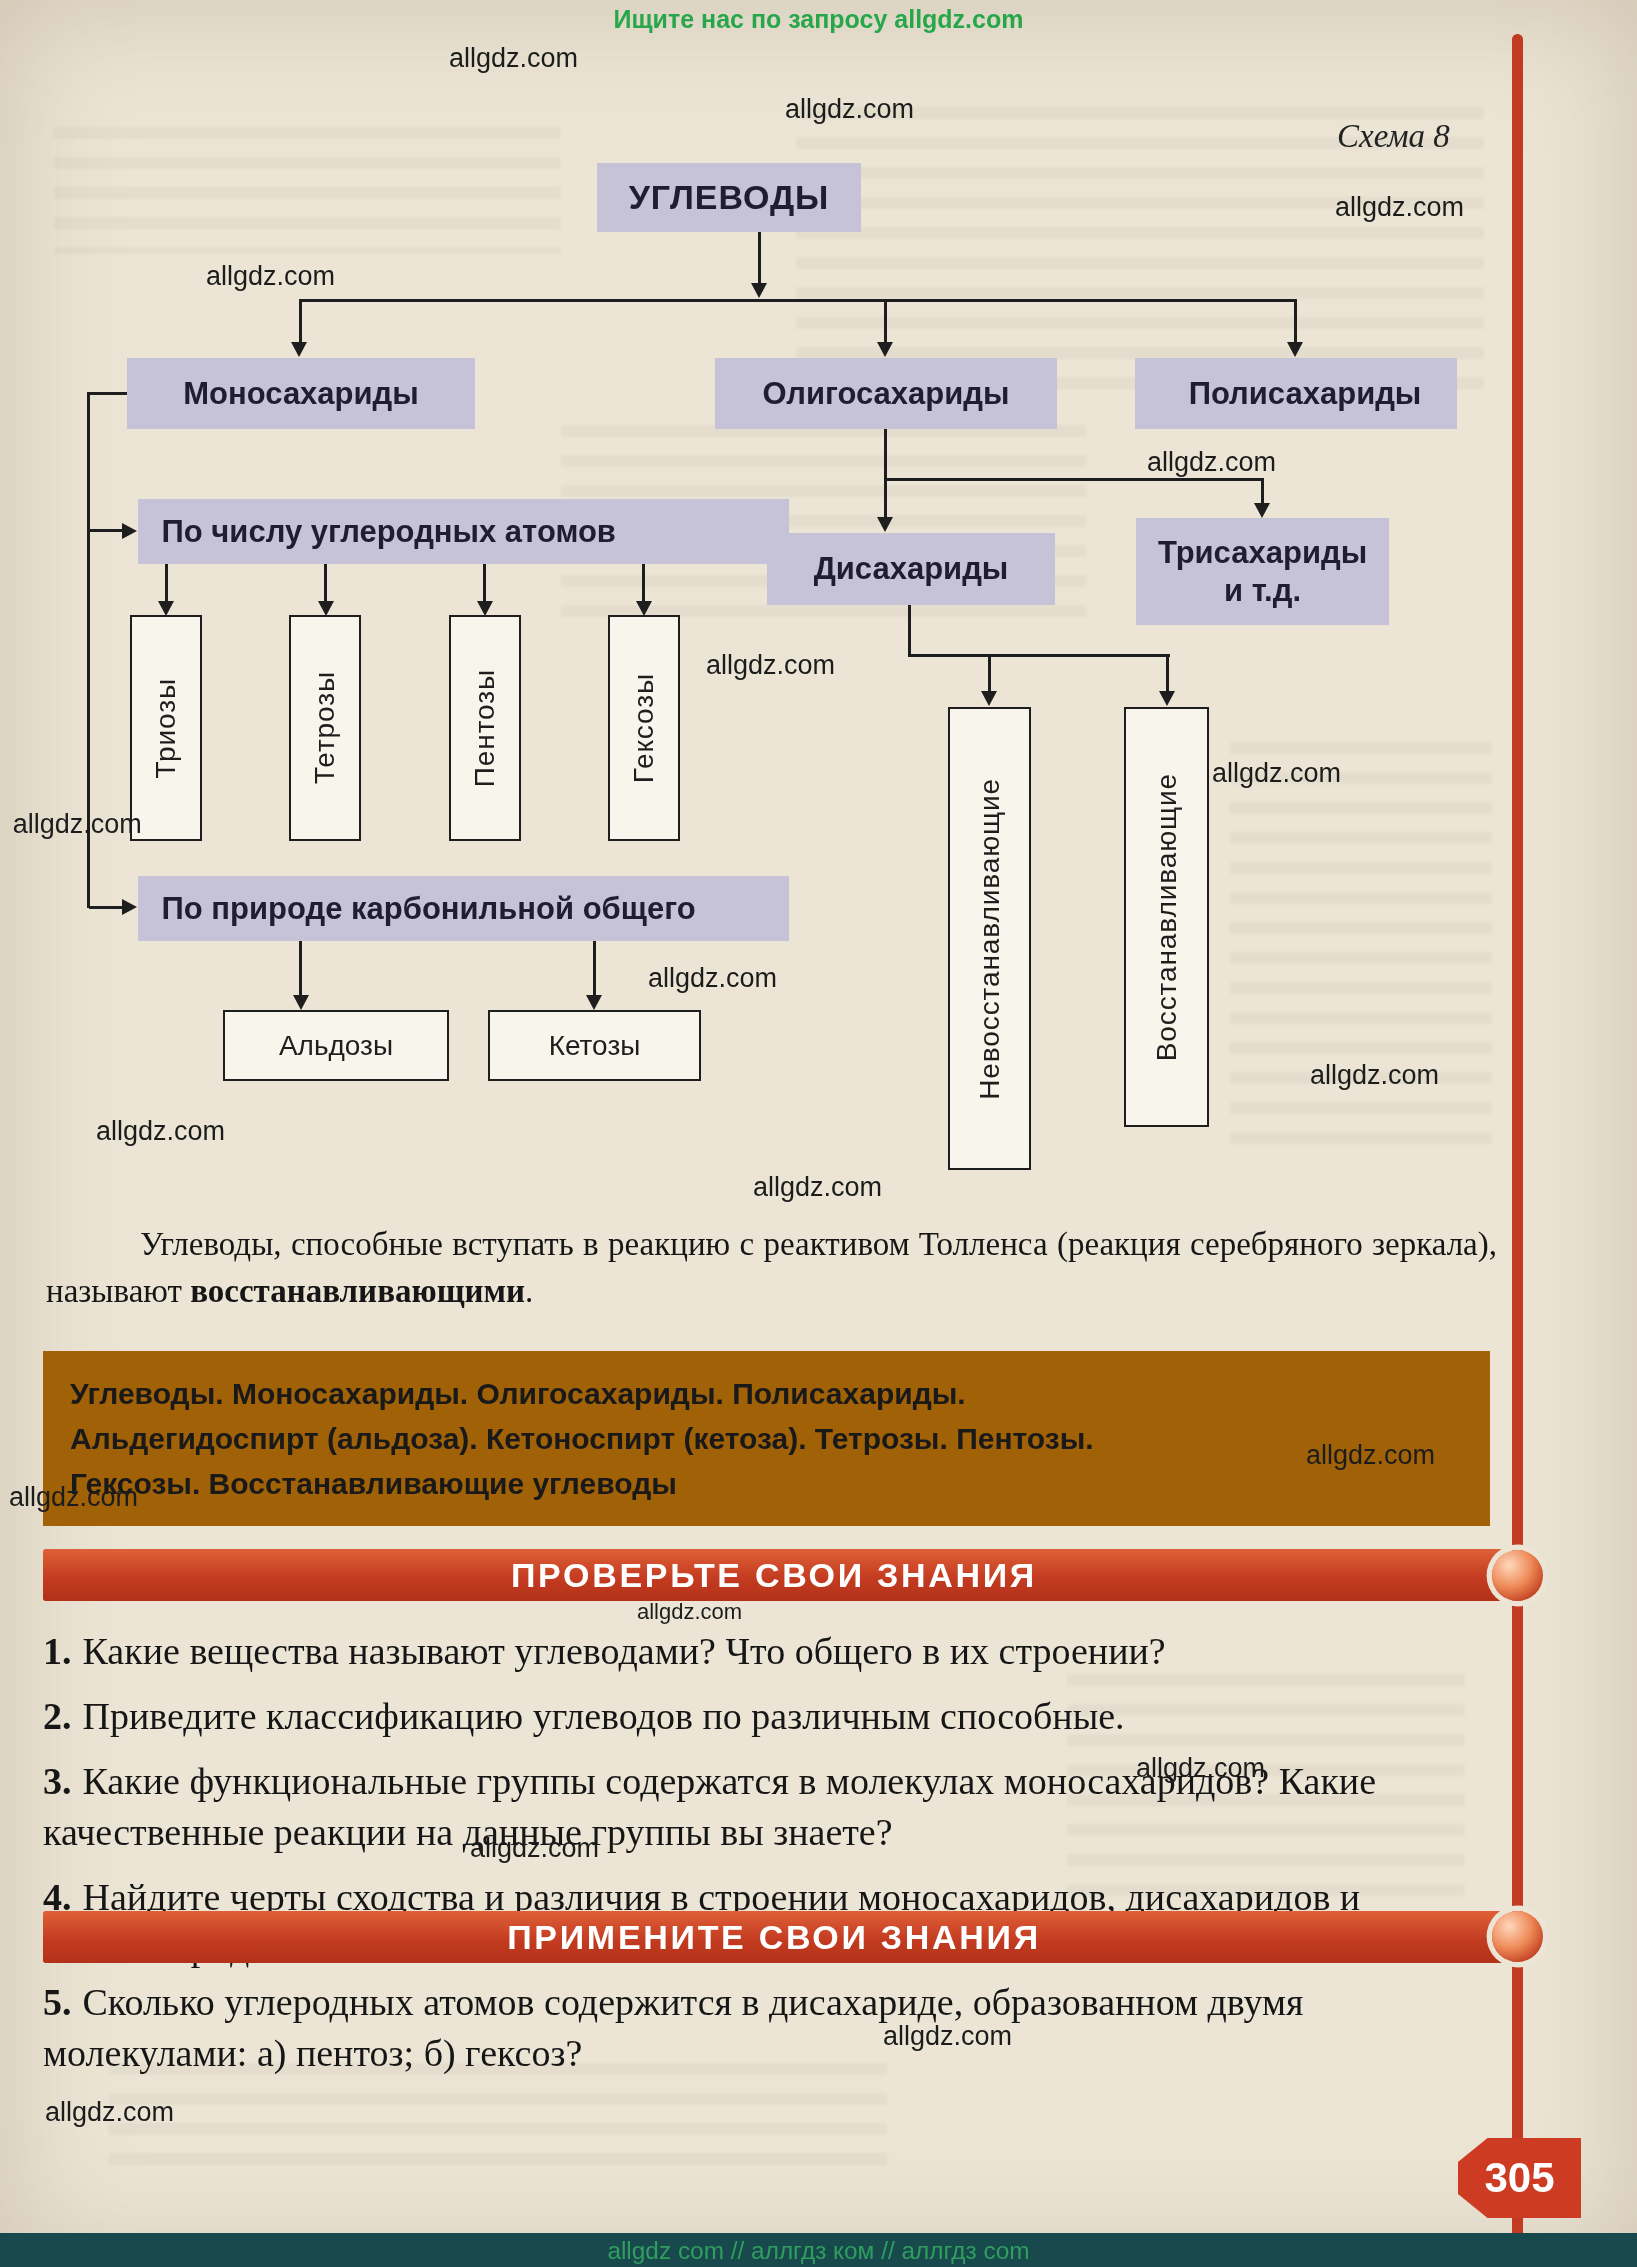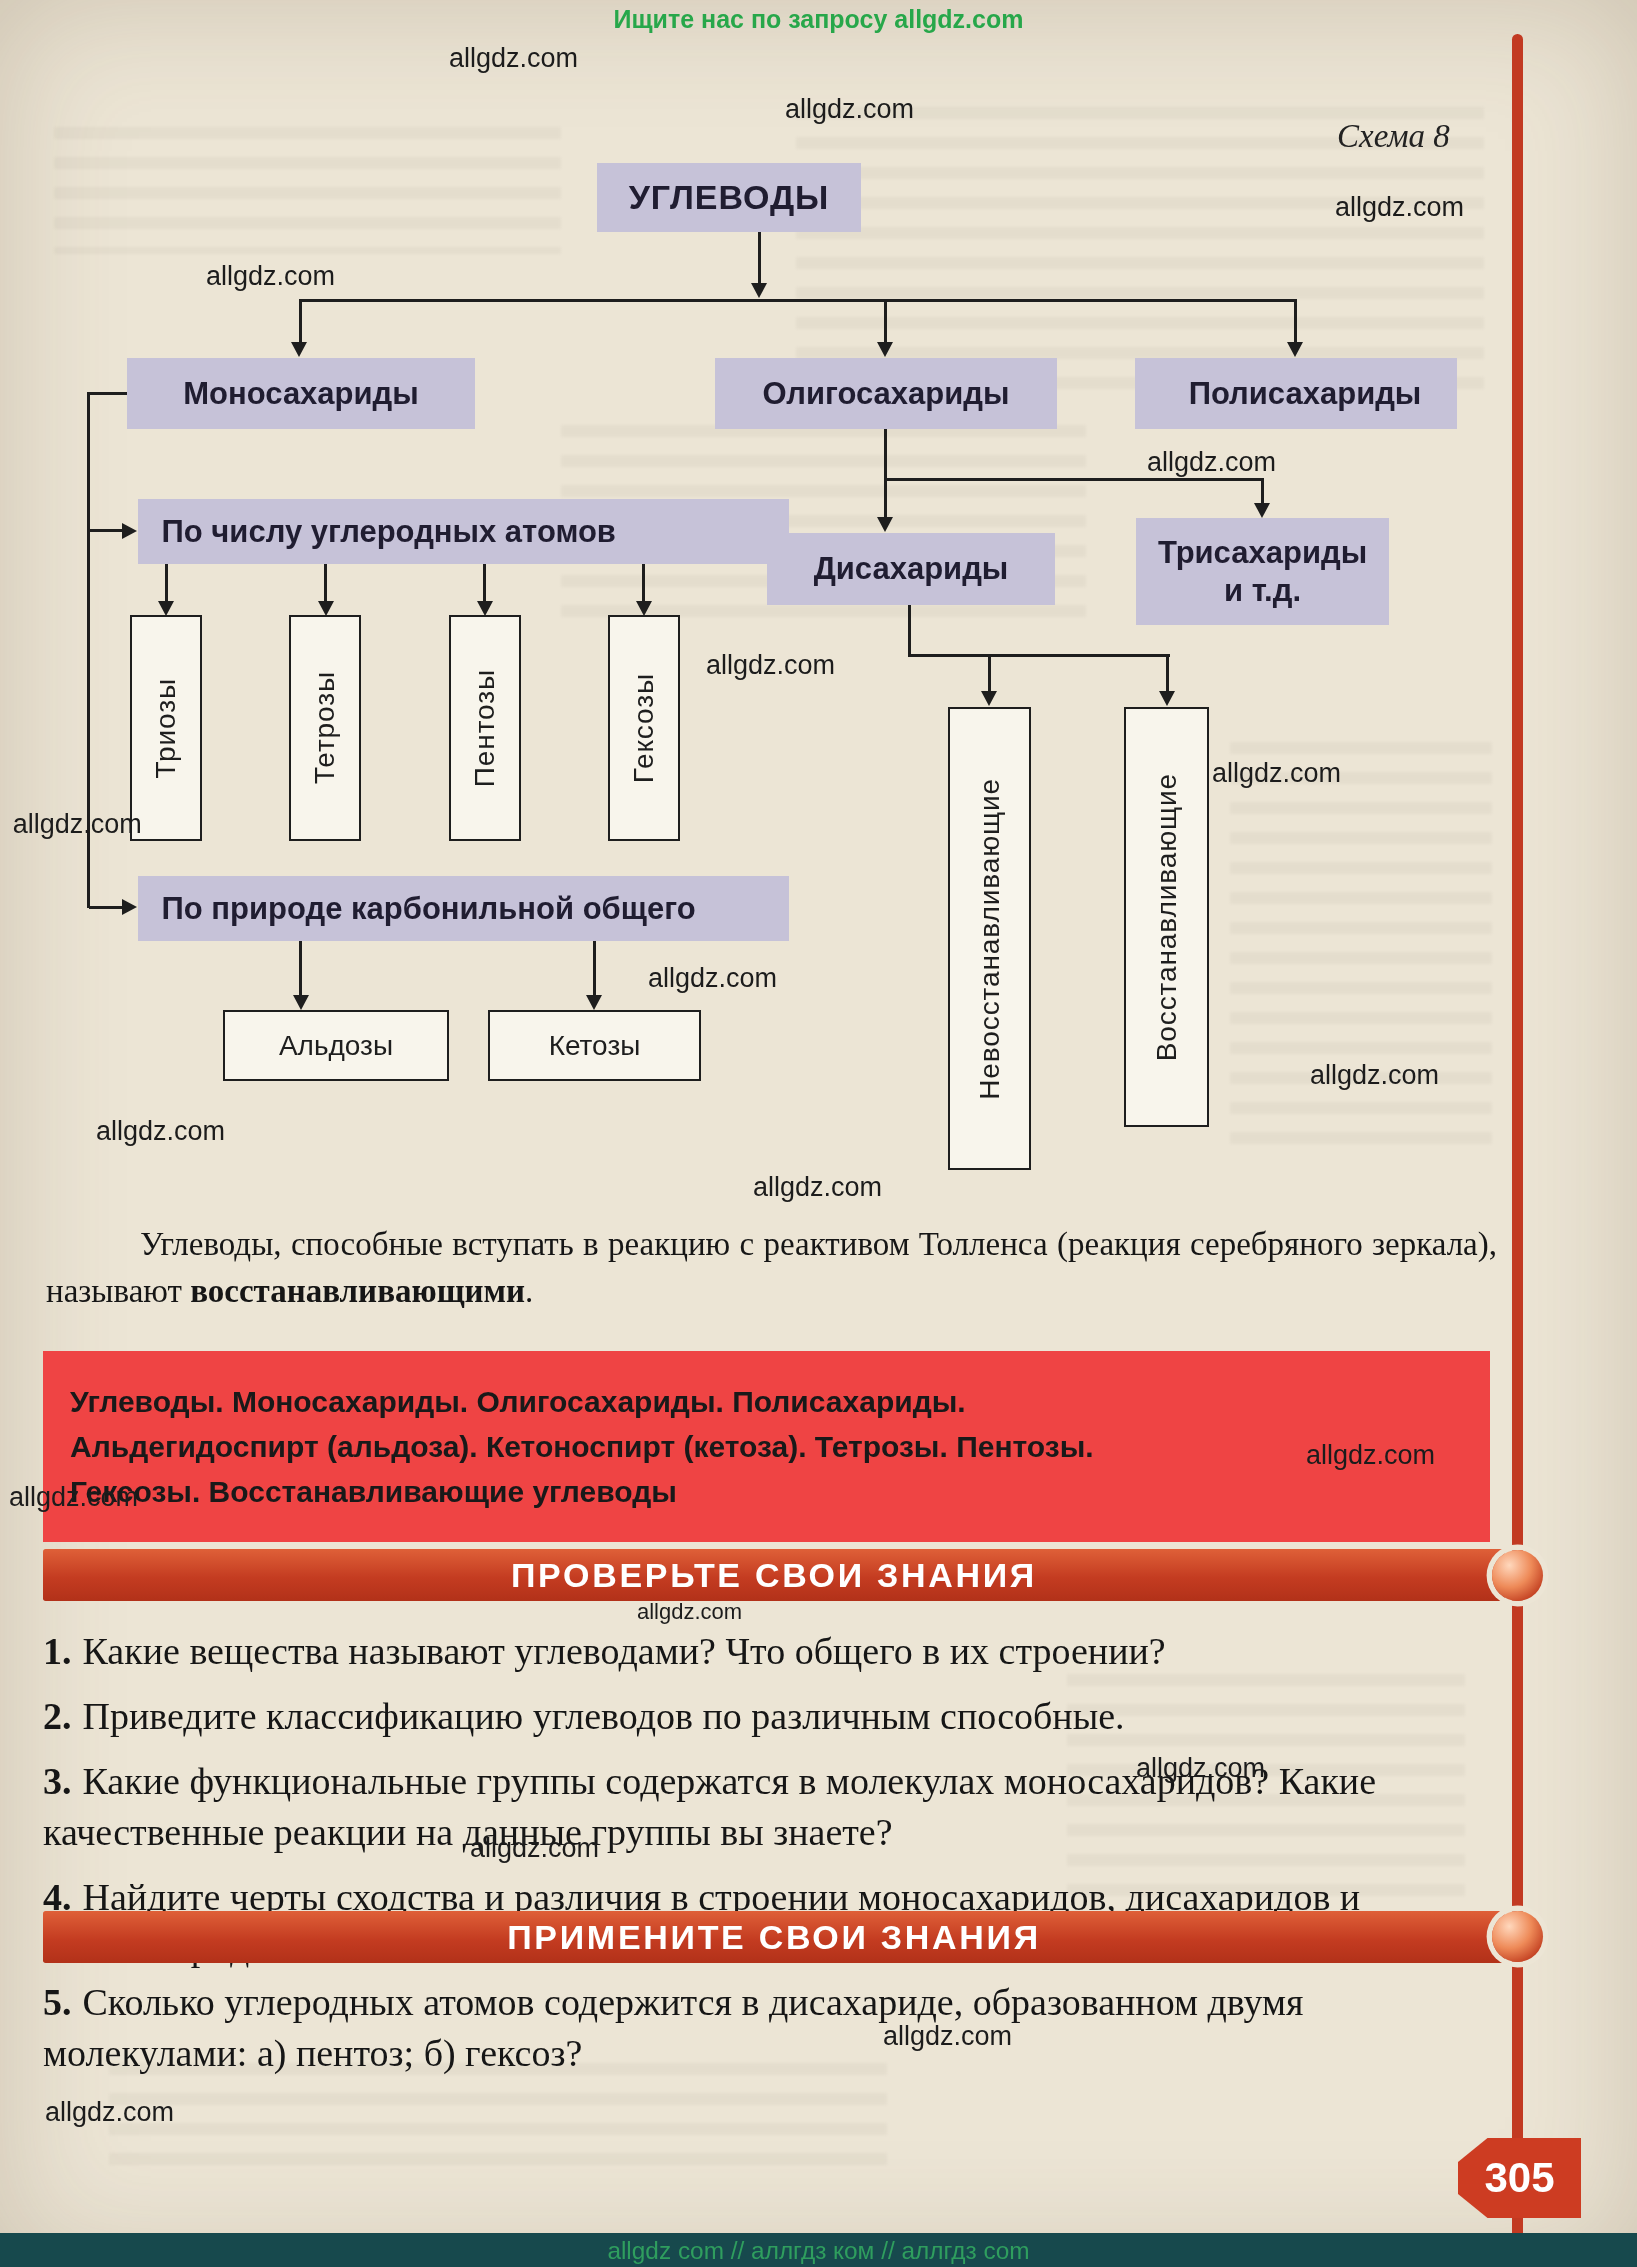--- a/index.html
+++ b/index.html
@@ -24,21 +24,21 @@
   .hline{height:2.7px;}
   .vline{width:2.7px;}
   .ah-d{position:absolute;width:0;height:0;border-left:8.1px solid transparent;
         border-right:8.1px solid transparent;border-top:15.4px solid #1e1e1e;z-index:1;}
   .ah-r{position:absolute;width:0;height:0;border-top:8.1px solid transparent;
         border-bottom:8.1px solid transparent;border-left:15.4px solid #1e1e1e;z-index:1;}
   .bodytext{position:absolute;left:43px;top:1218px;width:1451px;margin:3px;
             font-family:"Liberation Serif",serif;font-size:33px;line-height:1.42;
             color:#161616;text-align:justify;text-indent:94px;z-index:2;}
   .terms{position:absolute;left:43px;top:1351px;width:1447px;box-sizing:border-box;
-         background:#ef4444;padding:28px 27px;font-weight:bold;font-size:30px;
+         background:#a16207;padding:20px 27px;font-weight:bold;font-size:30px;
          line-height:1.5;color:#191919;z-index:2;}
   .banner{position:absolute;left:43px;width:1462px;height:52px;display:flex;
           align-items:center;justify-content:center;color:#fff;font-weight:bold;
           font-size:34px;letter-spacing:2.7px;z-index:2;border-radius:2.7px;
           background:linear-gradient(180deg,#df6038 0%,#c43c21 55%,#b23119 100%);}
   .questions{position:absolute;left:43px;width:1451px;z-index:2;
              font-family:"Liberation Serif",serif;font-size:38px;color:#161616;line-height:1.33;}
   .questions p{margin:0 0 14.5px 0;}
   .questions b{font-weight:bold;margin-right:11px;}
   .red-line{position:absolute;left:1512px;top:34px;width:11px;height:2233px;

